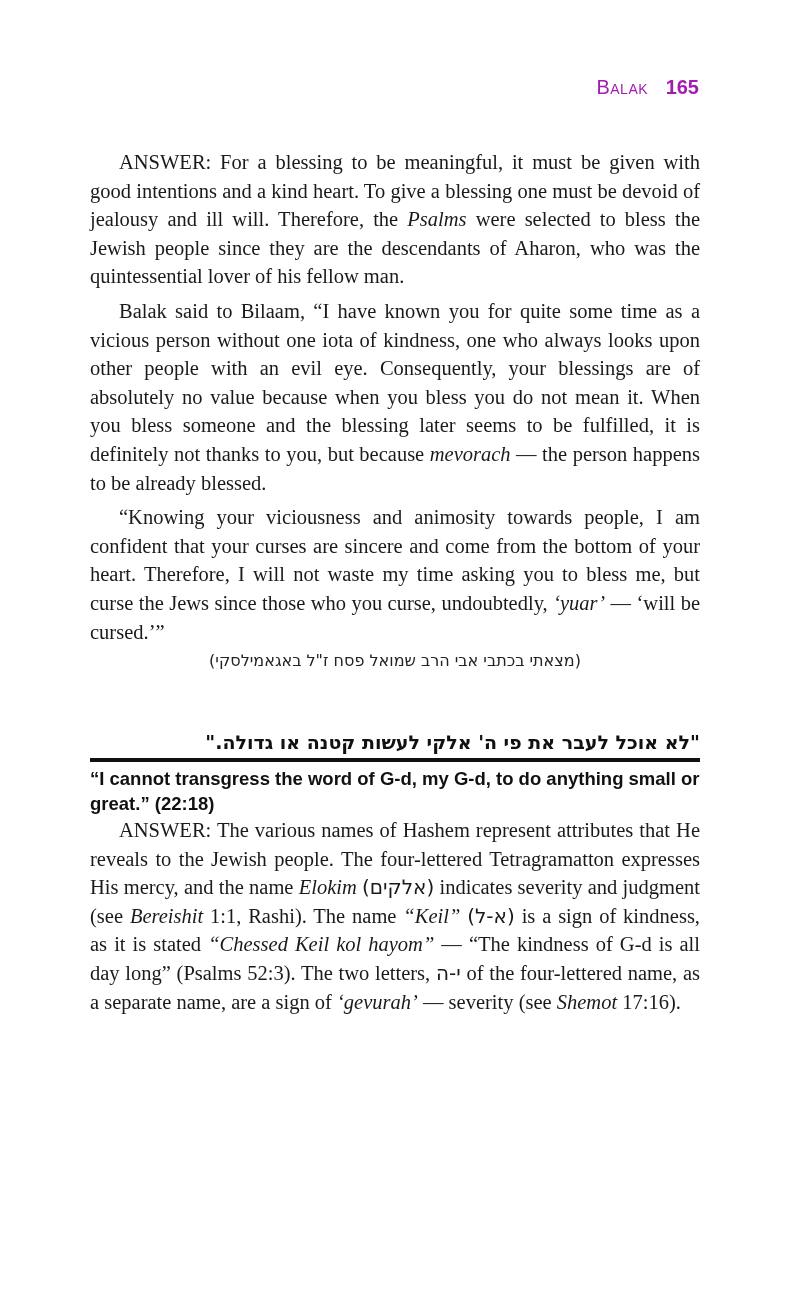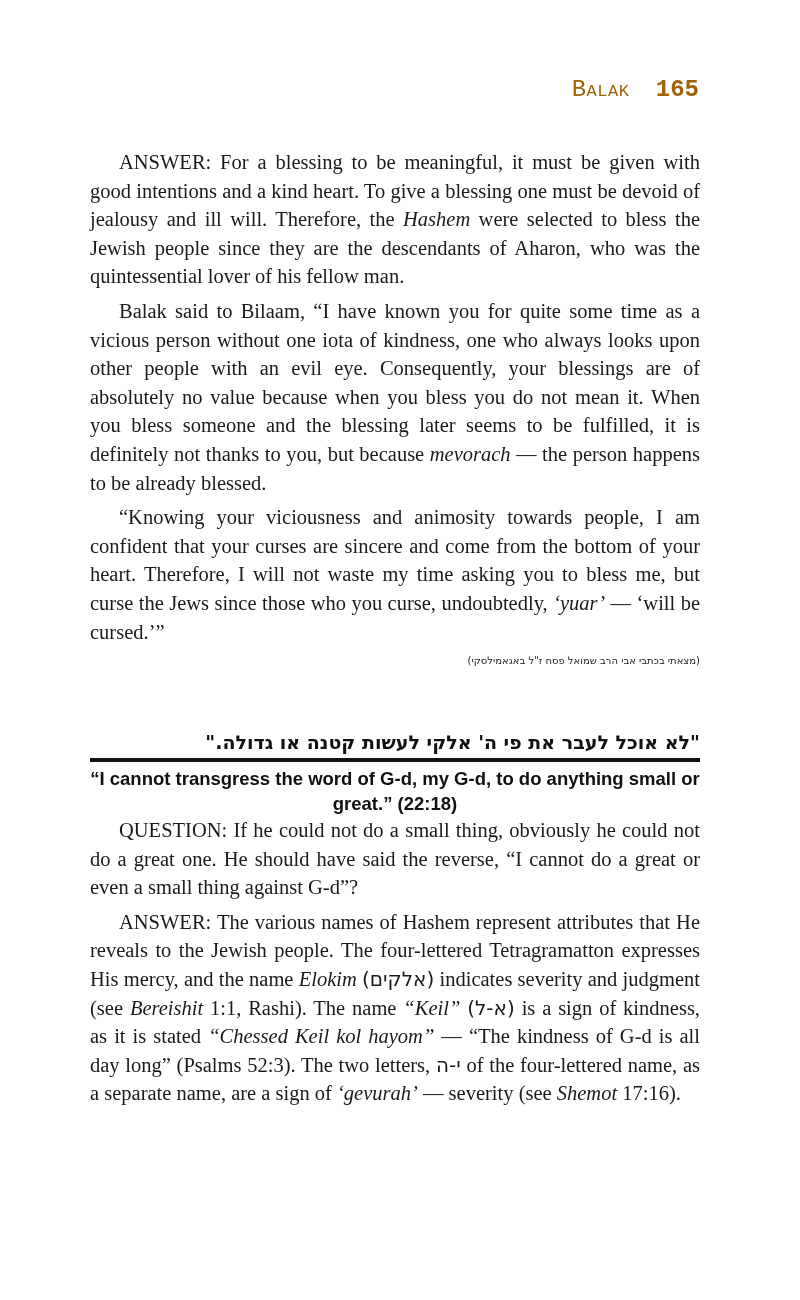--- a/index.html
+++ b/index.html
@@ -1,52 +1,51 @@
 <!DOCTYPE html>
 <html><head>
 <meta charset="utf-8">
 <style>
   html, body { margin: 0; padding: 0; background: #ffffff; }
   body { width: 800px; height: 1300px; position: relative; overflow: hidden; color: #1a1a1a; }
   .page { position: absolute; left: 0; top: 0; width: 800px; height: 1300px; }
-  .running-head { position: absolute; top: 76px; right: 101px; font-family: Liberation Mono, monospace; font-size: 24px; color: #a16207; }
+  .running-head { position: absolute; top: 76px; right: 101px; font-family: Liberation Sans, sans-serif; font-size: 20px; color: #a21caf; }
   .running-head .title { font-variant: small-caps; letter-spacing: 0.5px; margin-right: 12px; }
   .running-head .num { font-weight: bold; }
   .text-block { position: absolute; left: 90px; width: 610px; top: 148px; font-family: "Liberation Serif", "DejaVu Serif", serif; font-size: 20.5px; line-height: 28.6px; color: #1a1a1a; }
   .para { margin: 0 0 6px 0; text-indent: 29px; text-align: justify; text-align-last: left; }
   .para i { font-style: italic; }
-  .source-note { direction: rtl; text-align: right; font-family: "DejaVu Sans", sans-serif; font-size: 10px; line-height: 18px; margin: 2px 0 0 0; color: #222; }
+  .source-note { direction: rtl; text-align: center; font-family: "DejaVu Sans", sans-serif; font-size: 16px; line-height: 18px; margin: 2px 0 0 0; color: #222; }
   .heading-block { position: absolute; left: 90px; width: 610px; top: 728px; }
   .hebrew-heading { direction: rtl; text-align: right; font-family: "DejaVu Sans", sans-serif; font-weight: bold; font-size: 19px; line-height: 28px; color: #111; margin: 0; padding-right: 0px; }
   .rule { height: 4px; background: #111; margin-top: 2px; }
-  .english-heading { font-family: "Liberation Sans", "DejaVu Sans", sans-serif; font-weight: bold; font-size: 18.5px; line-height: 25px; color: #111; margin: 4px 0 0 0; text-align: center; }
+  .english-heading { font-family: "Liberation Sans", "DejaVu Sans", sans-serif; font-weight: bold; font-size: 18.5px; line-height: 25px; color: #111; margin: 4px 0 0 0; }
   .text-block-2 { position: absolute; left: 90px; width: 610px; top: 816px; font-family: "Liberation Serif", "DejaVu Serif", serif; font-size: 20.5px; line-height: 28.6px; color: #1a1a1a; }
   .heb-inline { font-family: "DejaVu Sans", sans-serif; font-size: 20px; }
 </style>
 </head>
 <body>
 
 <div class="page">
 
   <div class="running-head">
     <span class="title">Balak</span>
     <span class="num">165</span>
   </div>
 
   <div class="text-block">
-    <p class="para"><span>ANSWER: For a blessing to be meaningful, it must be given with good intentions and a kind heart. To give a blessing one must be devoid of jealousy and ill will. Therefore, the </span><i>Hashem</i><span> were selected to bless the Jewish people since they are the descendants of Aharon, who was the quintessential lover of his fellow man.</span></p>
+    <p class="para"><span>ANSWER: For a blessing to be meaningful, it must be given with good intentions and a kind heart. To give a blessing one must be devoid of jealousy and ill will. Therefore, the </span><i>Psalms</i><span> were selected to bless the Jewish people since they are the descendants of Aharon, who was the quintessential lover of his fellow man.</span></p>
     <p class="para"><span>Balak said to Bilaam, “I have known you for quite some time as a vicious person without one iota of kindness, one who always looks upon other people with an evil eye. Consequently, your blessings are of absolutely no value because when you bless you do not mean it. When you bless someone and the blessing later seems to be fulfilled, it is definitely not thanks to you, but because </span><i>mevorach</i><span> — the person happens to be already blessed.</span></p>
     <p class="para"><span>“Knowing your viciousness and animosity towards people, I am confident that your curses are sincere and come from the bottom of your heart. Therefore, I will not waste my time asking you to bless me, but curse the Jews since those who you curse, undoubtedly, </span><i>‘yuar’</i><span> — ‘will be cursed.’”</span></p>
     <p class="source-note">(מצאתי בכתבי אבי הרב שמואל פסח ז"ל באגאמילסקי)</p>
   </div>
 
   <div class="heading-block">
     <p class="hebrew-heading">"לא אוכל לעבר את פי ה' אלקי לעשות קטנה או גדולה."</p>
     <div class="rule"></div>
     <p class="english-heading">“I cannot transgress the word of G-d, my G-d, to do anything small or great.” (22:18)</p>
   </div>
 
   <div class="text-block-2">
-    <p class="para"><span>QUESTION: If he could not do a small thing, obviously he could not do a great one. He should have said the reverse, “I cannot do a great or even a small thing against G-d”?</span></p>
     <p class="para"><span>ANSWER: The various names of Hashem represent attributes that He reveals to the Jewish people. The four-lettered Tetragramatton expresses His mercy, and the name </span><i>Elokim</i><span> </span><span class="heb-inline">(אלקים)</span><span> indicates severity and judgment (see </span><i>Bereishit</i><span> 1:1, Rashi). The name </span><i>“Keil”</i><span> </span><span class="heb-inline">(א-ל)</span><span> is a sign of kindness, as it is stated </span><i>“Chessed Keil kol hayom”</i><span> — “The kindness of G-d is all day long” (Psalms 52:3). The two letters, </span><span class="heb-inline">י-ה</span><span> of the four-lettered name, as a separate name, are a sign of </span><i>‘gevurah’</i><span> — severity (see </span><i>Shemot</i><span> 17:16).</span></p>
   </div>
 
 </div>
 
 </body></html>

